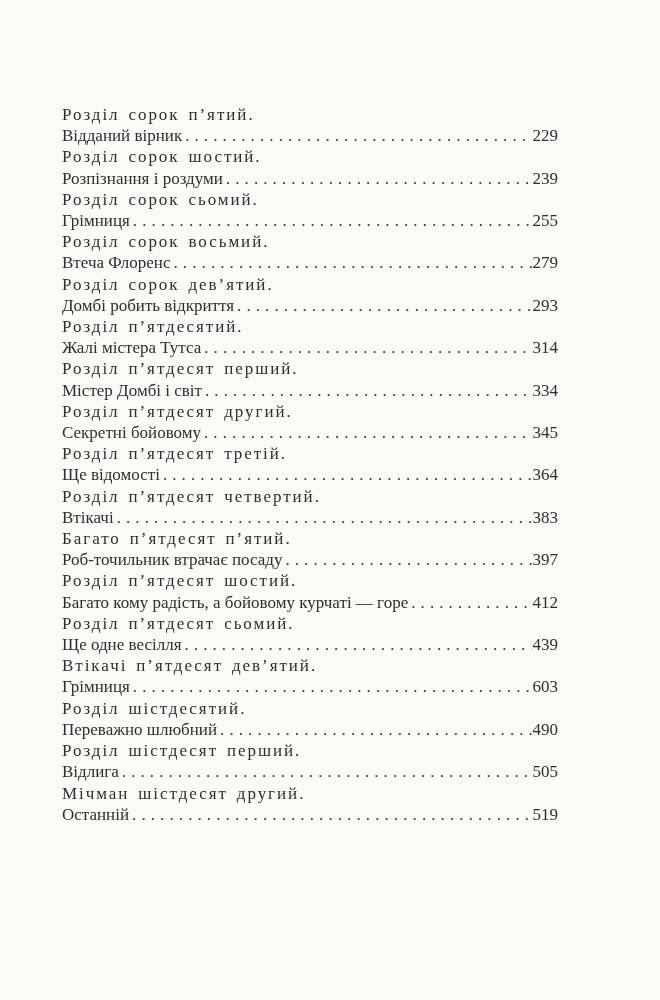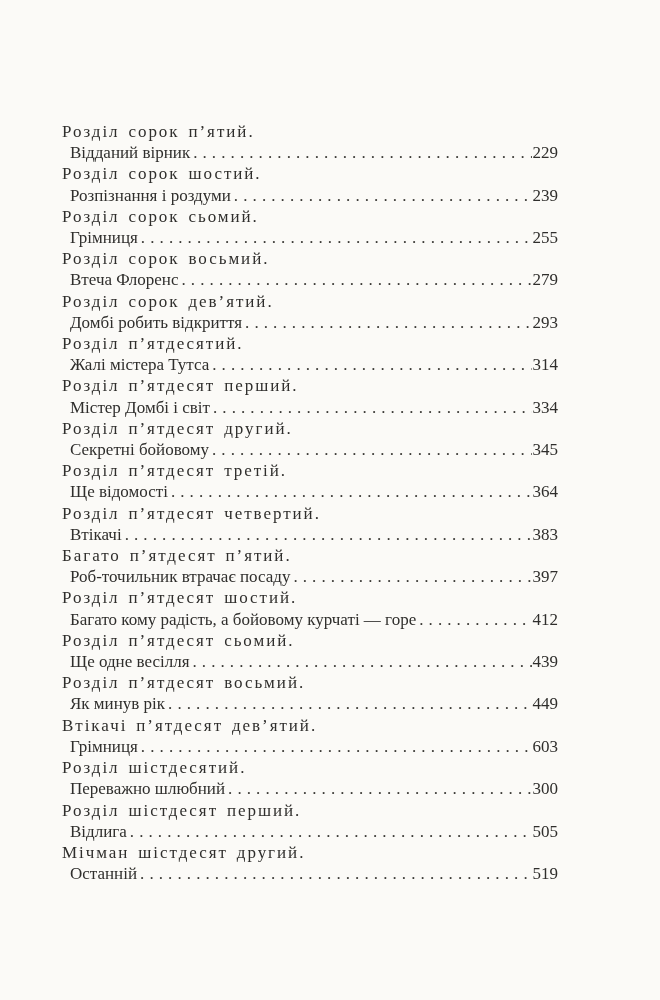--- a/index.html
+++ b/index.html
@@ -15,21 +15,21 @@
   }
   .paper {
     position: relative;
     width: 660px;
     height: 1000px;
     background: #fbfaf7;
   }
   .toc {
     position: absolute;
     left: 62px;
-    top: 121px;
+    top: 104px;
     width: 496px;
   }
   .toc-entry {
     margin: 0;
     padding: 0;
   }
   .chapter-heading {
     font-size: 17px;
     line-height: 21.2px;
     color: #2f2e2c;
@@ -41,21 +41,20 @@
     display: flex;
     align-items: baseline;
     font-size: 17px;
     line-height: 21.2px;
     color: #2f2e2c;
     width: 100%;
   }
   .title-text {
     white-space: nowrap;
     flex: 0 0 auto;
-    margin-left: 8px;
   }
   .dot-leader {
     flex: 1 1 auto;
     overflow: hidden;
     white-space: nowrap;
     min-width: 10px;
     margin: 0 1px 0 3px;
     color: #3a3935;
   }
   .dot-leader::after {
@@ -173,41 +172,33 @@
     </div>
       <div class="toc-entry">
       <div class="chapter-heading">Розділ п’ятдесят сьомий.</div>
       <div class="title-line">
         <span class="title-text">Ще одне весілля</span>
         <span class="dot-leader"></span>
         <span class="page-number">439</span>
       </div>
     </div>
       <div class="toc-entry">
-      <div class="chapter-heading">Розділ п’ятдесят восьмий.</div>
-      <div class="title-line">
-        <span class="title-text">Як минув рік</span>
-        <span class="dot-leader"></span>
-        <span class="page-number">449</span>
-      </div>
-    </div>
-      <div class="toc-entry">
       <div class="chapter-heading">Втікачі п’ятдесят дев’ятий.</div>
       <div class="title-line">
         <span class="title-text">Грімниця</span>
         <span class="dot-leader"></span>
         <span class="page-number">603</span>
       </div>
     </div>
       <div class="toc-entry">
       <div class="chapter-heading">Розділ шістдесятий.</div>
       <div class="title-line">
         <span class="title-text">Переважно шлюбний</span>
         <span class="dot-leader"></span>
-        <span class="page-number">300</span>
+        <span class="page-number">490</span>
       </div>
     </div>
       <div class="toc-entry">
       <div class="chapter-heading">Розділ шістдесят перший.</div>
       <div class="title-line">
         <span class="title-text">Відлига</span>
         <span class="dot-leader"></span>
         <span class="page-number">505</span>
       </div>
     </div>

